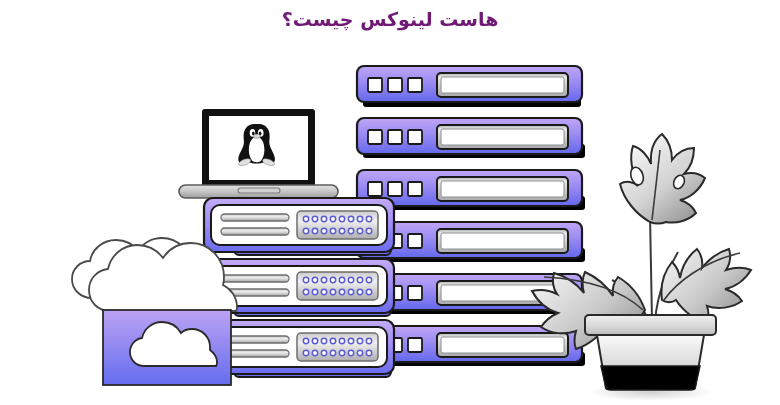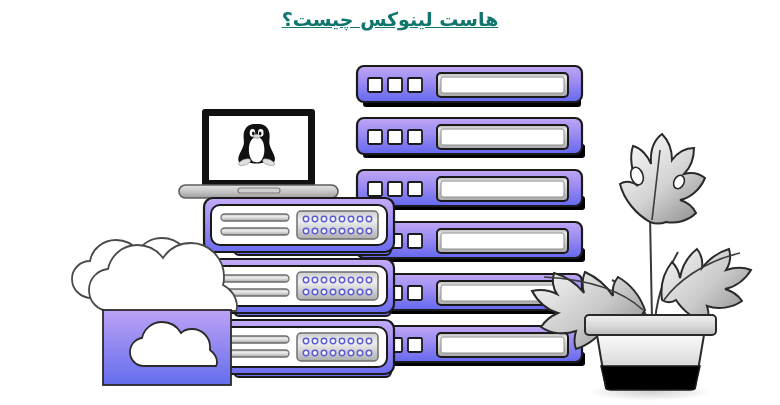--- a/index.html
+++ b/index.html
@@ -15,25 +15,24 @@
     position:relative;
     width:780px;height:405px;
     background:#ffffff;
   }
   #title{
     position:absolute;
     top:8px;left:0;right:0;
     text-align:center;
     font-size:19px;
     font-weight:bold;
-    color:#0f766e;
+    color:#701a75;
     direction:rtl;
     letter-spacing:0px;
     font-family:"DejaVu Sans","Liberation Sans",sans-serif;
-    text-decoration:underline;
   }
   #art{
     position:absolute;
     top:0;left:0;
     width:780px;height:405px;
   }
   svg{display:block;}
 </style>
 </head>
 <body style="background: rgb(255, 255, 255);">

